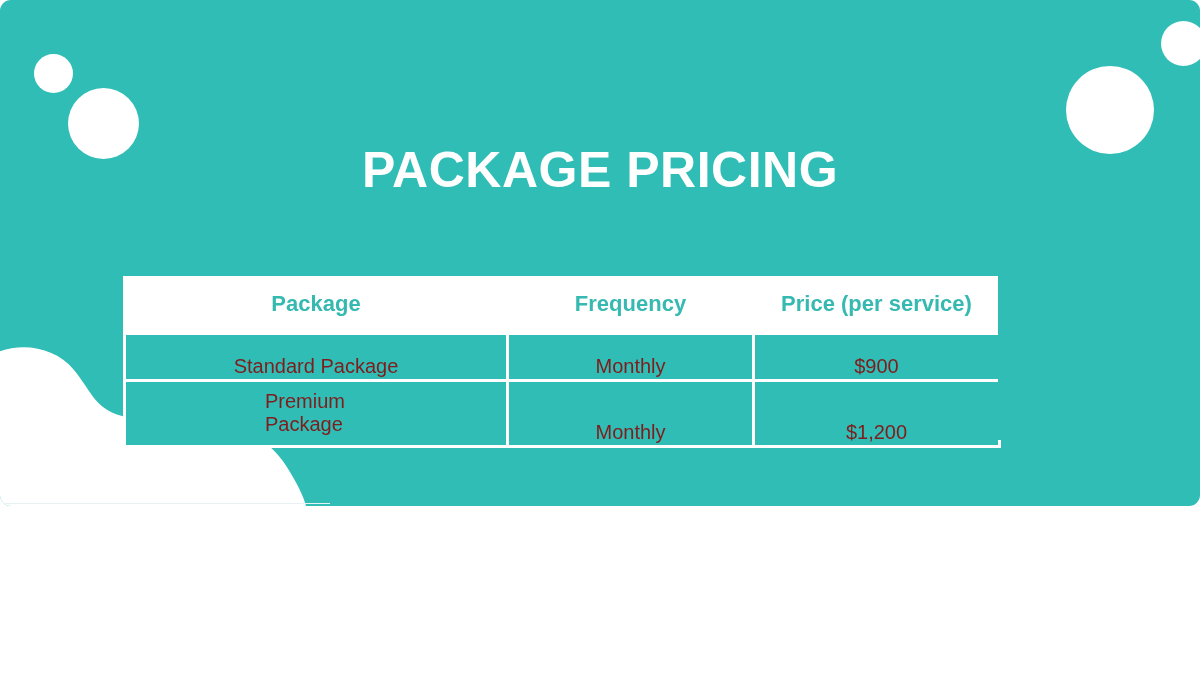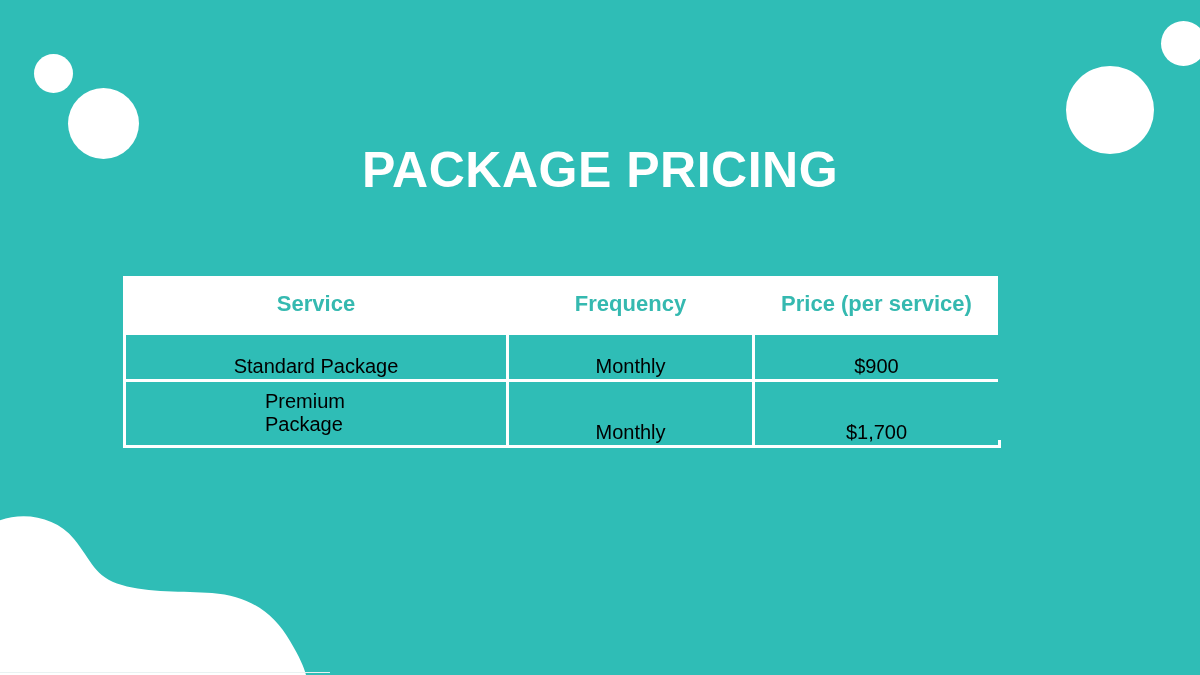--- a/index.html
+++ b/index.html
@@ -3,24 +3,25 @@
 <meta charset="utf-8">
 <style>
   html, body {
     margin: 0;
     padding: 0;
     background: #ffffff;
   }
   #slide {
     position: relative;
     width: 1200px;
-    height: 675px;
+    height: 506px;
     overflow: hidden;
     font-family: "Liberation Sans", sans-serif;
     background: #2FBDB6;
+    border-radius: 11px;
   }
 
   
   .deco-circle {
     position: absolute;
     background: #ffffff;
     border-radius: 50%;
   }
   #circle-tl-small { left: 34px;  top: 54px;  width: 39px;  height: 39px; }
   #circle-tl-large { left: 68px;  top: 88px;  width: 71px;  height: 71px; }
@@ -114,21 +115,21 @@
     vertical-align: middle;
     white-space: nowrap;
     overflow: visible;
   }
 
   
   tr.body td {
     height: 47px;
     background: #2FBDB6;
     border: 3px solid #ffffff;
-    color: #000000;
+    color: #7f1d1d;
     font-size: 20px;
     font-weight: normal;
     text-align: center;
     vertical-align: bottom;
     line-height: 1.15;
     padding-bottom: 1px;
     white-space: nowrap;
   }
   tr.body td.wrap {
     white-space: normal;
@@ -180,21 +181,21 @@
     <div id="divider-notch"></div>
 
     <table class="pricing">
       <colgroup>
         <col class="col-service">
         <col class="col-frequency">
         <col class="col-price">
       </colgroup>
       <thead>
         <tr class="head">
-          <th class="col-service">Service</th>
+          <th class="col-service">Package</th>
           <th class="col-frequency">Frequency</th>
           <th class="col-price">Price (per service)</th>
         </tr>
       </thead>
       <tbody>
         <tr class="body">
           <td>
             <span class="cell-text">Standard Package</span>
           </td>
           <td>
@@ -205,21 +206,21 @@
           </td>
         </tr>
         <tr class="body">
           <td class="wrap">
             <span class="cell-text">Premium Package</span>
           </td>
           <td>
             <span class="cell-text">Monthly</span>
           </td>
           <td>
-            <span class="cell-text">$1,700</span>
+            <span class="cell-text">$1,200</span>
           </td>
         </tr>
       </tbody>
     </table>
   </div>
 
   <div id="right-mask"></div>
 
 </div>
 

